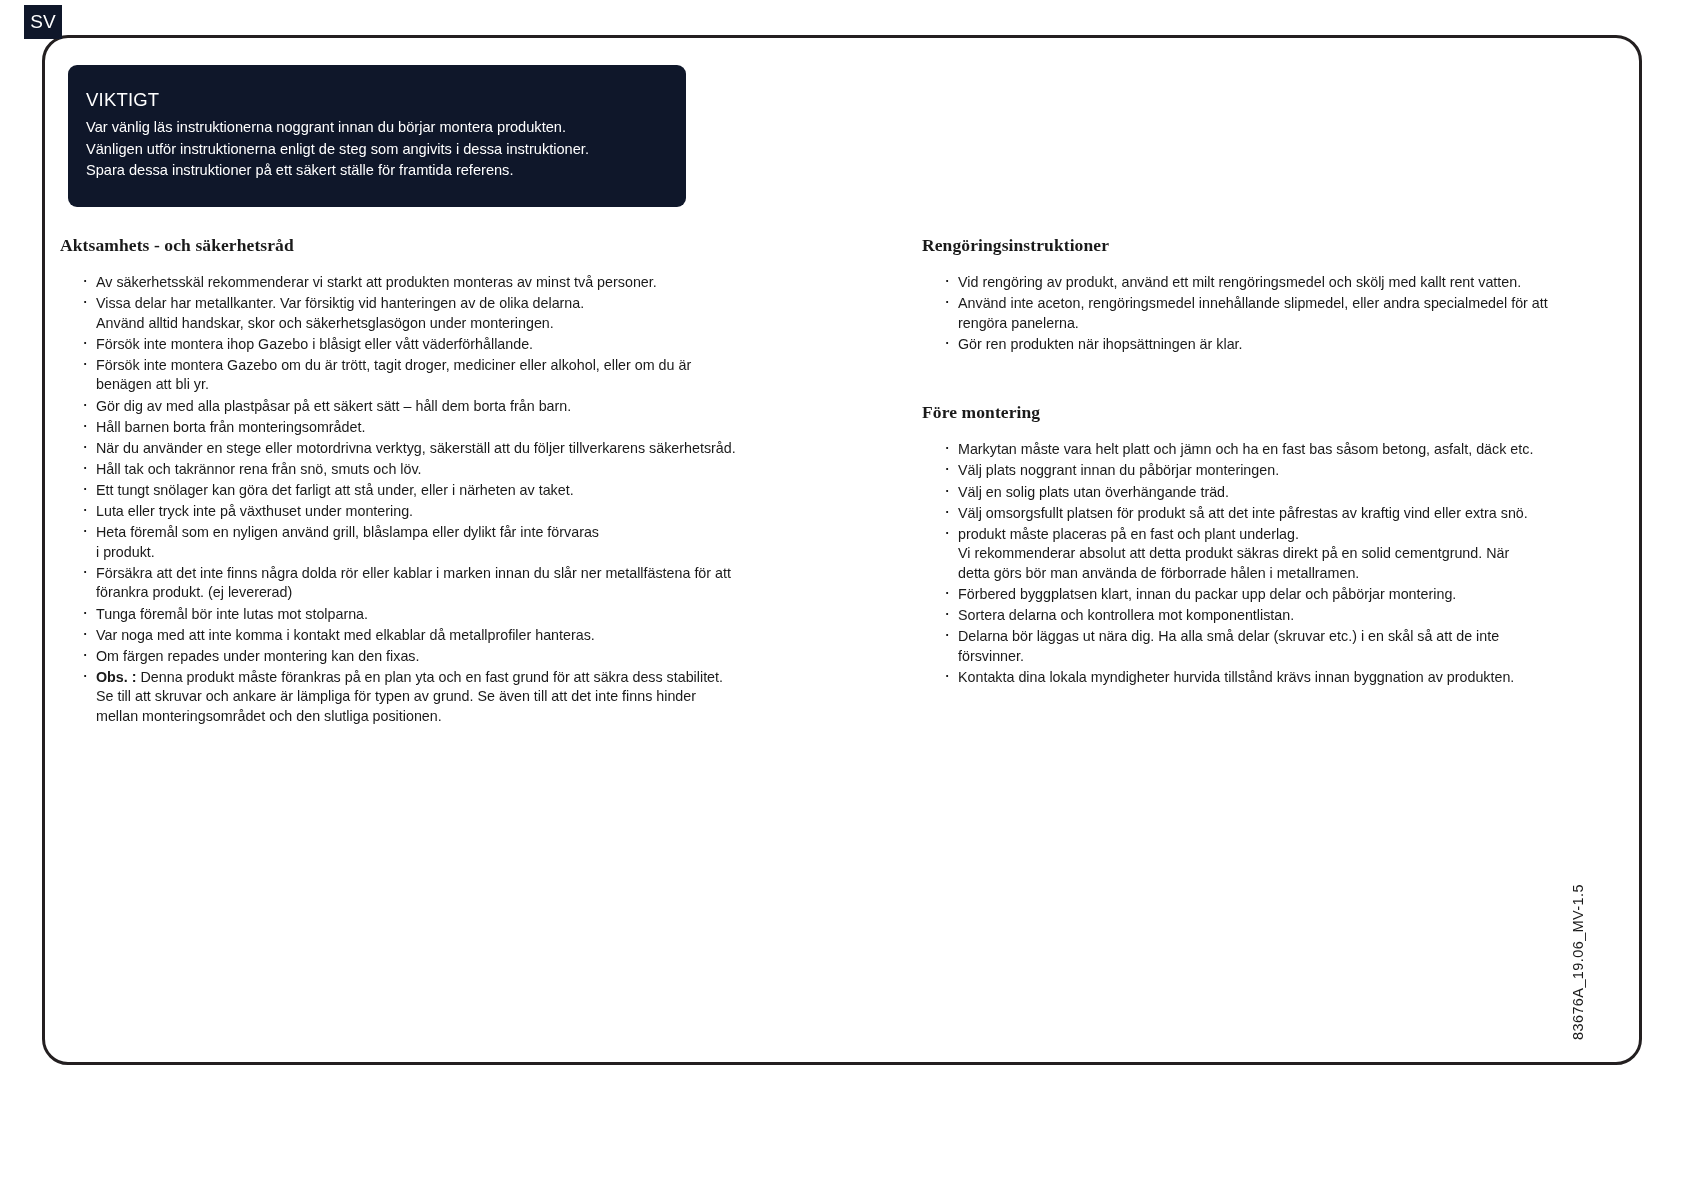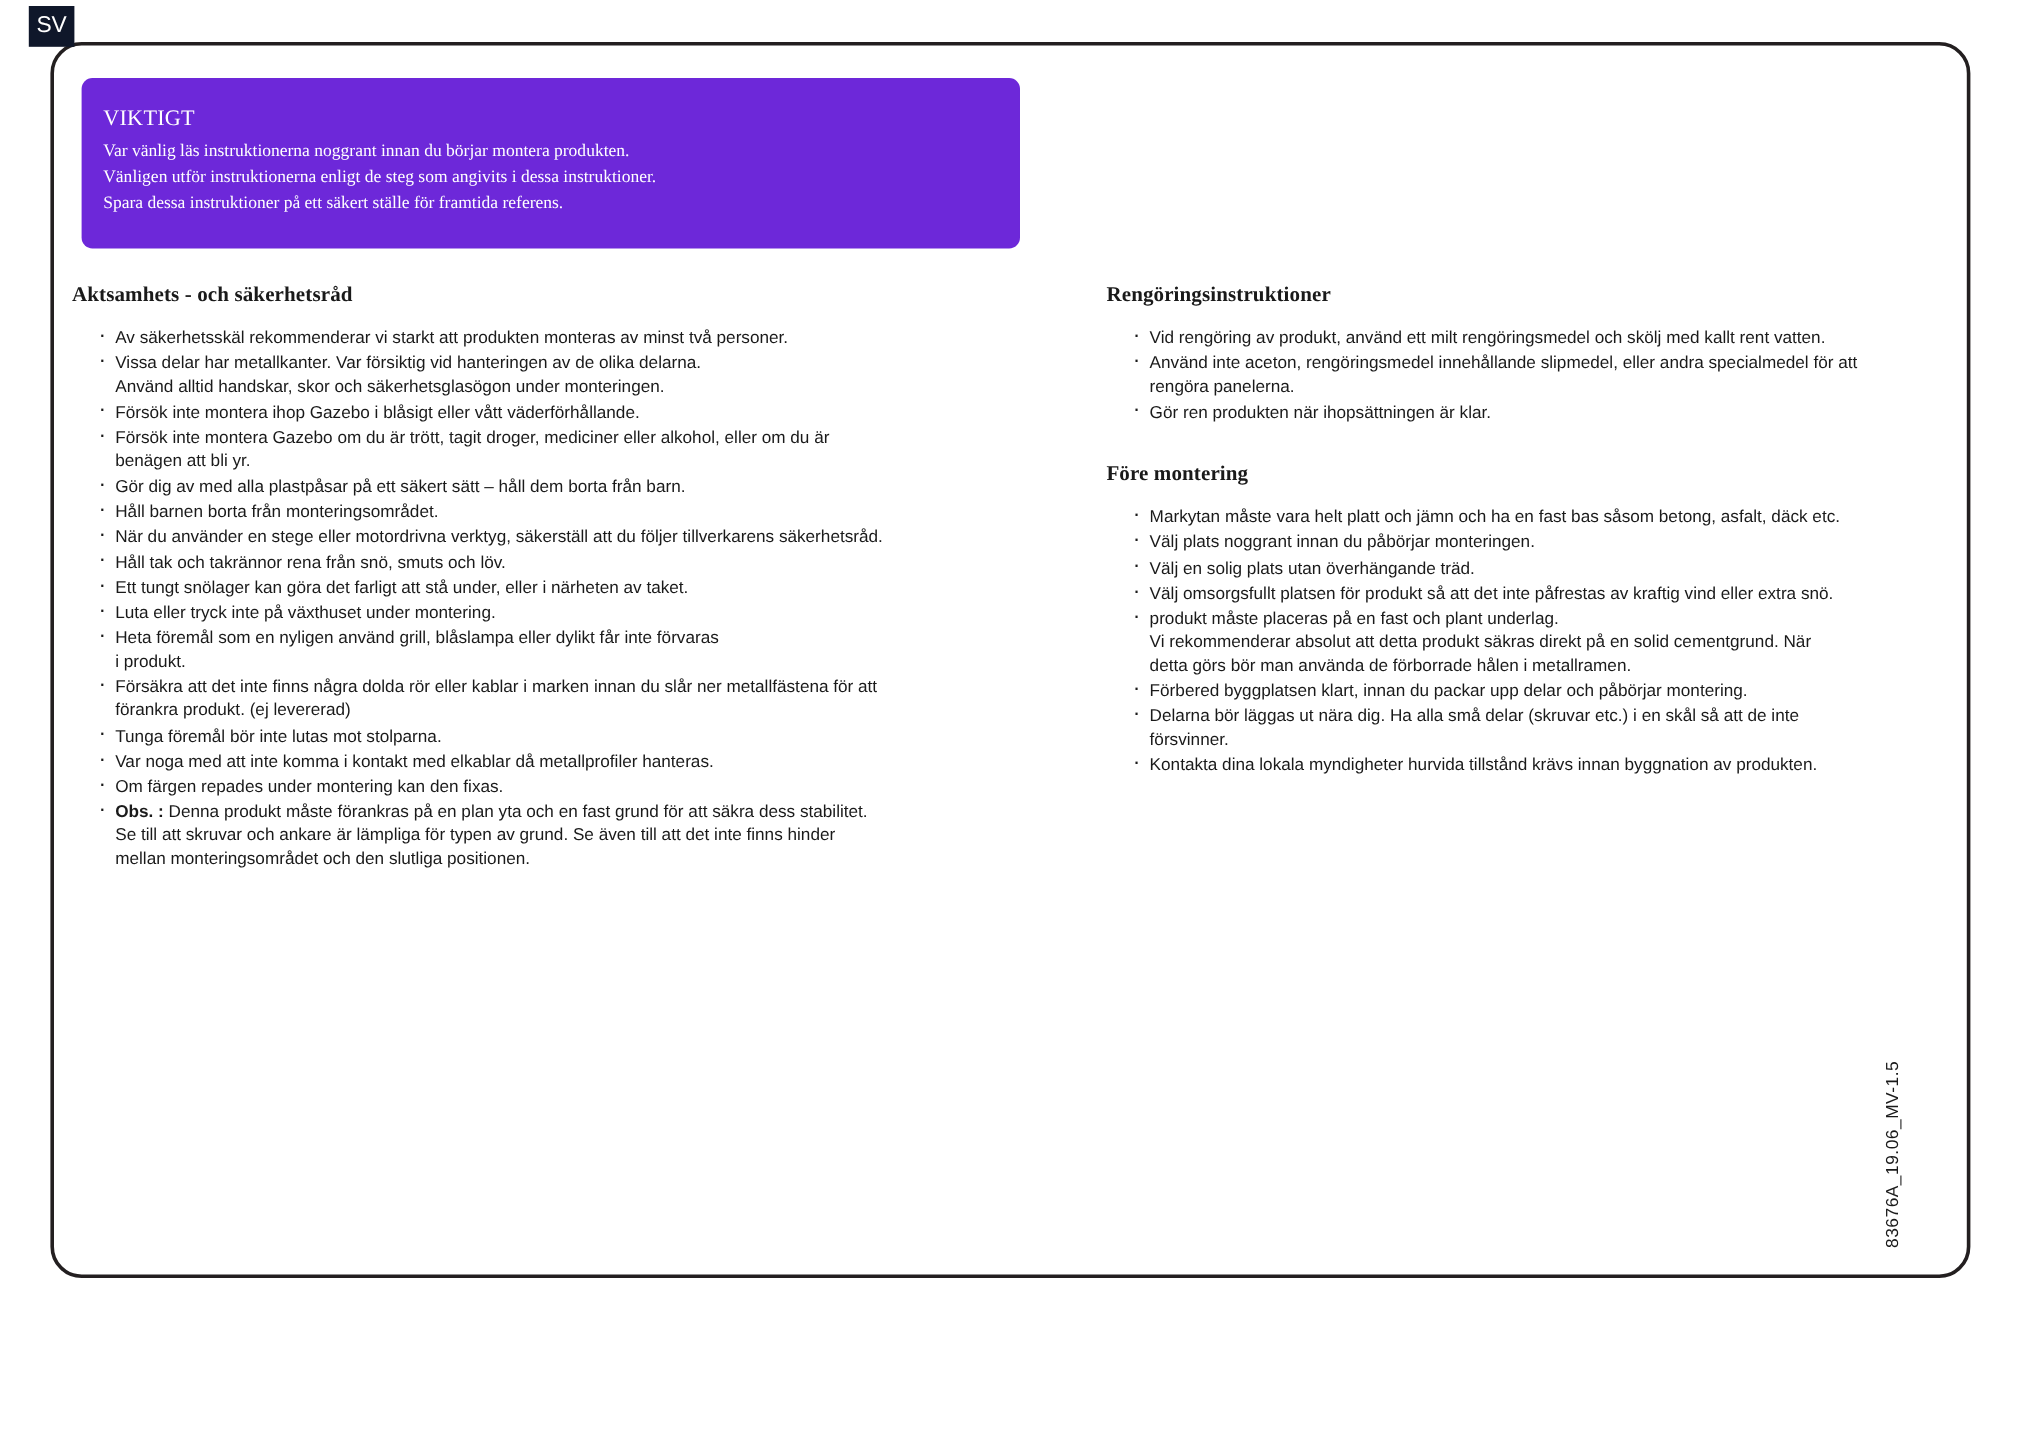--- a/index.html
+++ b/index.html
@@ -41,28 +41,27 @@
     color: #ffffff;
     font-size: 19px;
     line-height: 34px;
     text-align: center;
     font-family: "Liberation Sans", sans-serif;
   }
   .important-box {
     position: absolute;
     left: 68px;
     top: 65px;
-    width: 782px;
+    width: 618px;
     height: 142px;
-    background: #6d28d9;
+    background: #0f172a;
     border-radius: 9px;
     color: #ffffff;
     box-sizing: border-box;
     padding: 24px 0 0 18px;
-    font-family: Liberation Serif, serif;
   }
   .important-title {
     font-size: 18.5px;
     letter-spacing: .2px;
     margin-bottom: 6px;
   }
   .important-line {
     font-size: 14.6px;
     line-height: 21.5px;
   }
@@ -73,21 +72,21 @@
   .col-left { left: 60px; width: 770px; }
   .col-right { left: 922px; width: 720px; }
   h2.sect {
     font-size: 17.5px;
     font-weight: bold;
     margin: 0 0 8px 0;
     letter-spacing: .1px;
     font-family: Liberation Serif, serif;
   }
   h2.sect.second {
-    margin-top: 30px;
+    margin-top: 48px;
   }
   ul.bullets {
     list-style: none;
     margin: 17px;
     padding: 0;
   }
   ul.bullets > li {
     position: relative;
     padding-left: 19px;
     font-size: 14.3px;
@@ -171,20 +170,21 @@
       <li><span>Gör ren produkten när ihopsättningen är klar.</span></li>
     </ul>
     <h2 class="sect second">Före montering</h2>
     <ul class="bullets">
       <li><span>Markytan måste vara helt platt och jämn och ha en fast bas såsom betong, asfalt, däck etc.</span></li>
       <li><span>Välj plats noggrant innan du påbörjar monteringen.</span></li>
       <li><span>Välj en solig plats utan överhängande träd.</span></li>
       <li><span>Välj omsorgsfullt platsen för produkt så att det inte påfrestas av kraftig vind eller extra snö.</span></li>
       <li><span>produkt måste placeras på en fast och plant underlag.</span><span class="sub-line">Vi rekommenderar absolut att detta produkt säkras direkt på en solid cementgrund. När</span><span class="sub-line">detta görs bör man använda de förborrade hålen i metallramen.</span></li>
       <li><span>Förbered byggplatsen klart, innan du packar upp delar och påbörjar montering.</span></li>
+      <li><span>Sortera delarna och kontrollera mot komponentlistan.</span></li>
       <li><span>Delarna bör läggas ut nära dig. Ha alla små delar (skruvar etc.) i en skål så att de inte</span><span class="sub-line">försvinner.</span></li>
       <li><span>Kontakta dina lokala myndigheter hurvida tillstånd krävs innan byggnation av produkten.</span></li>
     </ul>
   </div>
 
   <div class="sidecode-wrap">
     <div class="sidecode-rot">83676A_19.06_MV-1.5</div>
   </div>
 
 </div>

